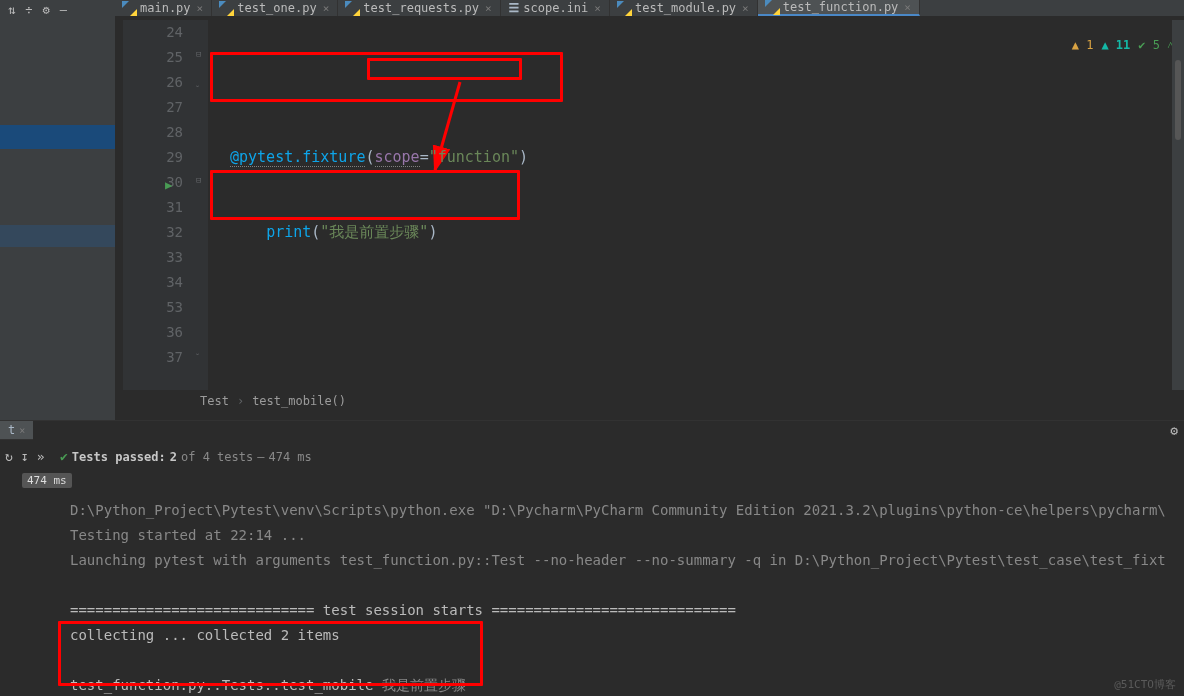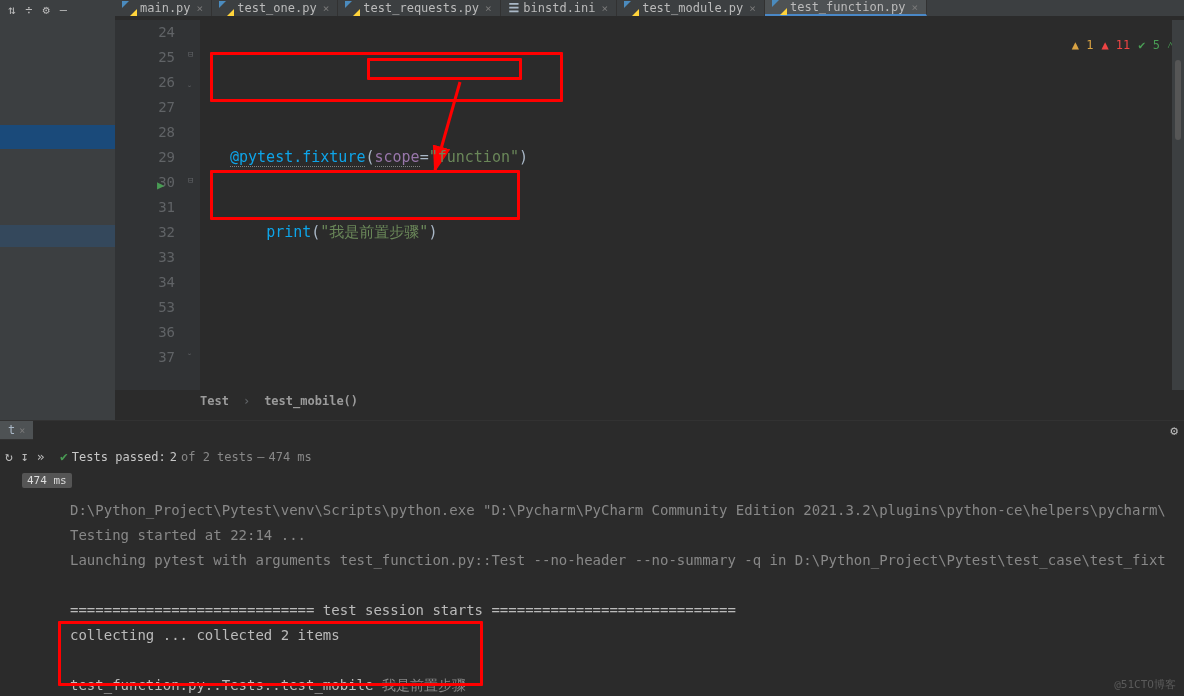--- a/index.html
+++ b/index.html
@@ -83,21 +83,21 @@
 }
 .tab .close { color: #7a7a7a; font-size: 11px; margin-left: 2px; }
 
 
 .editor {
   position: absolute;
   left: 115px; top: 20px; right: 0; height: 370px;
   background: #2b2b2b;
 }
 .gutter {
-  position: absolute; left: 0; top: 0; bottom: 0;
+  position: absolute; left: 8px; top: 0; bottom: 0;
   width: 85px;
   background: #313335;
   color: #606366;
   text-align: right;
   padding-right: 25px;
   font-size: 14px;
 }
 .gutter .ln { height: 25px; line-height: 25px; }
 .gutter .run-ico {
   position: absolute;
@@ -135,21 +135,21 @@
 
 
 .inspection {
   position: absolute;
   right: 10px; top: 18px;
   font-size: 12px;
   display: flex; gap: 8px;
   background: transparent;
 }
 .inspection .warn1 { color: #d9a343; }
-.inspection .warn2 { color: #ef4444; }
+.inspection .warn2 { color: #14b8a6; font-weight: bold; }
 .inspection .ok   { color: #499c54; }
 
 
 .editor .vscroll {
   position: absolute; right: 0; top: 0;
   width: 12px; height: 100%;
   background: #3c3f41;
 }
 .editor .vscroll-thumb {
   position: absolute; left: 3px;
@@ -158,21 +158,21 @@
   background: #565656;
   border-radius: 3px;
 }
 
 
 .breadcrumb {
   position: absolute;
   left: 200px; top: 394px;
   font-size: 12px;
   color: #9b9b9b;
-  display: flex; gap: 14px; align-items: center; font-weight: bold;
+  display: flex; gap: 8px; align-items: center;
 }
 .breadcrumb .sep { color: #606366; }
 
 
 .run-panel {
   position: absolute;
   left: 0; right: 0;
   top: 420px; bottom: 0;
   background: #2b2b2b;
   border-top: 1px solid #323232;
@@ -201,21 +201,21 @@
   align-items: center;
 }
 .run-status {
   position: absolute;
   left: 60px; top: 28px;
   font-size: 12px;
   display: flex; gap: 4px; align-items: center;
   color: #888;
 }
 .run-status .ok { color: #499c54; font-size: 13px; }
-.run-status b { color: #c7c7c7; font-weight: normal; }
+.run-status b { color: #c7c7c7; font-weight: bold; }
 
 .badge-474 {
   position: absolute;
   left: 22px; top: 52px;
   background: #555;
   color: #ddd;
   font-size: 11px;
   padding: 1px 5px;
   border-radius: 2px;
 }
@@ -261,21 +261,21 @@
       <span>test_one.py</span>
       <span class="close">×</span>
     </div>
   <div class="tab">
       <span class="py-ico"></span>
       <span>test_requests.py</span>
       <span class="close">×</span>
     </div>
   <div class="tab">
       <span class="ini-ico">☰</span>
-      <span>binstd.ini</span>
+      <span>scope.ini</span>
       <span class="close">×</span>
     </div>
   <div class="tab">
       <span class="py-ico"></span>
       <span>test_module.py</span>
       <span class="close">×</span>
     </div>
   <div class="tab active">
       <span class="py-ico"></span>
       <span>test_function.py</span>
@@ -363,21 +363,21 @@
   <div class="run-toolbar">
     <span>↻</span>
     <span>↧</span>
     <span>»</span>
   </div>
 
   <div class="run-status">
     <span class="ok">✔</span>
     <b>Tests passed:</b>
     <b>2</b>
-    <span>of 2 tests</span>
+    <span>of 4 tests</span>
     <span>–</span>
     <span>474 ms</span>
   </div>
 
   <div class="badge-474">474 ms</div>
 
   <div class="console">
 <span class="gray">D:\Python_Project\Pytest\venv\Scripts\python.exe "D:\Pycharm\PyCharm Community Edition 2021.3.2\plugins\python-ce\helpers\pycharm\</span>
 <span class="gray">Testing started at 22:14 ...</span>
 <span class="gray">Launching pytest with arguments test_function.py::Test --no-header --no-summary -q in D:\Python_Project\Pytest\test_case\test_fixt</span>

